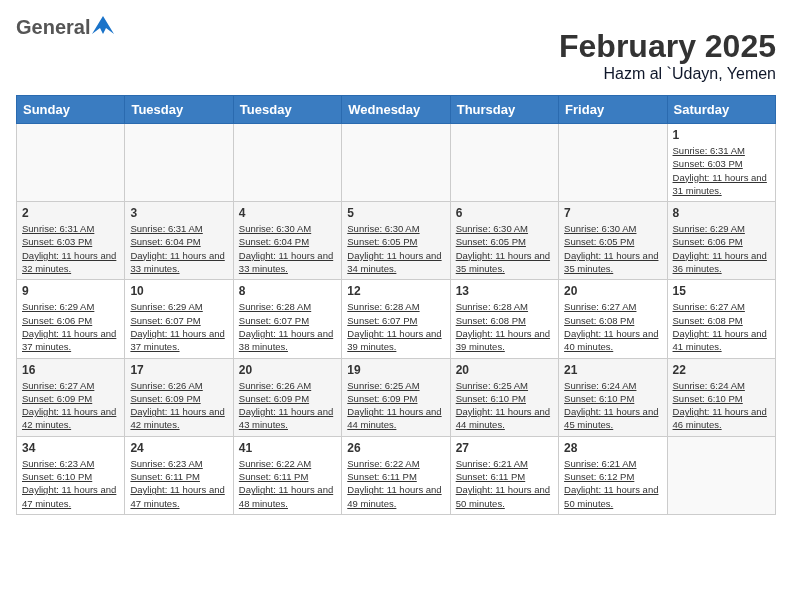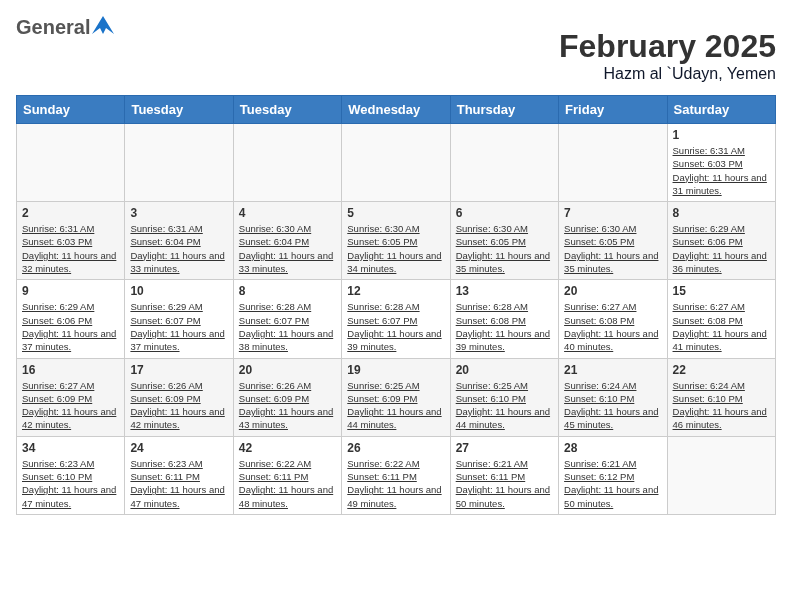--- a/index.html
+++ b/index.html
@@ -230,21 +230,21 @@
       <tr>
         <td>
           <span class="day-num">34</span>
           <div class="day-info">Sunrise: 6:23 AM<br>Sunset: 6:10 PM<br>Daylight: 11 hours and 47 minutes.</div>
         </td>
         <td>
           <span class="day-num">24</span>
           <div class="day-info">Sunrise: 6:23 AM<br>Sunset: 6:11 PM<br>Daylight: 11 hours and 47 minutes.</div>
         </td>
         <td>
-          <span class="day-num">42</span>
+          <span class="day-num">41</span>
           <div class="day-info">Sunrise: 6:22 AM<br>Sunset: 6:11 PM<br>Daylight: 11 hours and 48 minutes.</div>
         </td>
         <td>
           <span class="day-num">26</span>
           <div class="day-info">Sunrise: 6:22 AM<br>Sunset: 6:11 PM<br>Daylight: 11 hours and 49 minutes.</div>
         </td>
         <td>
           <span class="day-num">27</span>
           <div class="day-info">Sunrise: 6:21 AM<br>Sunset: 6:11 PM<br>Daylight: 11 hours and 50 minutes.</div>
         </td>

